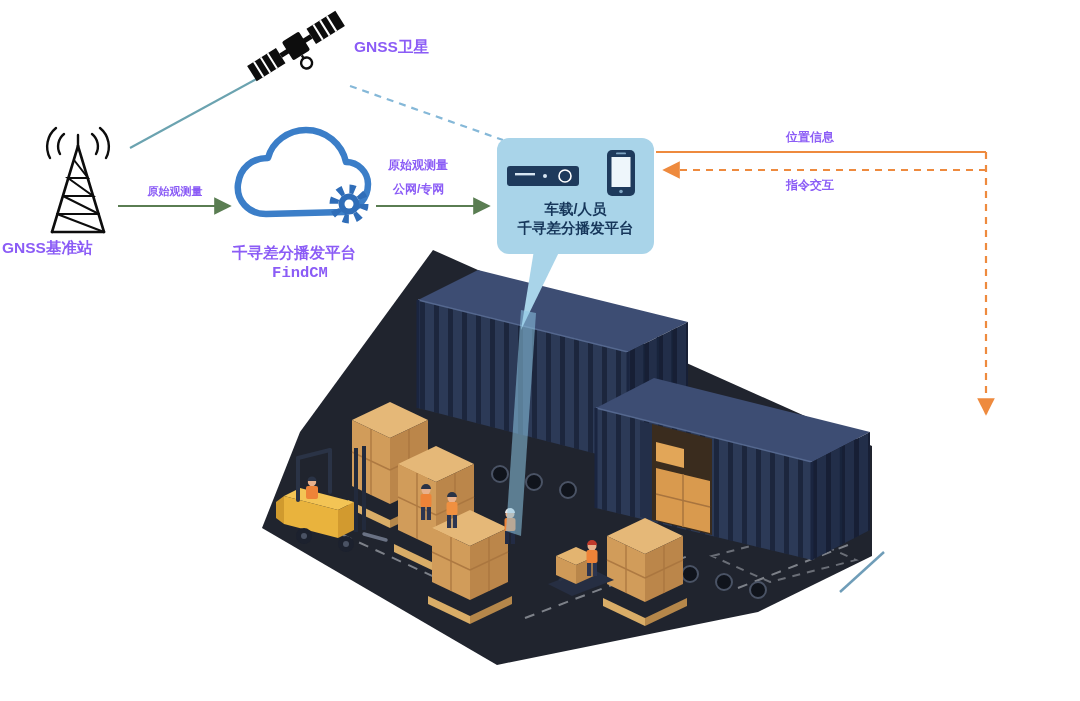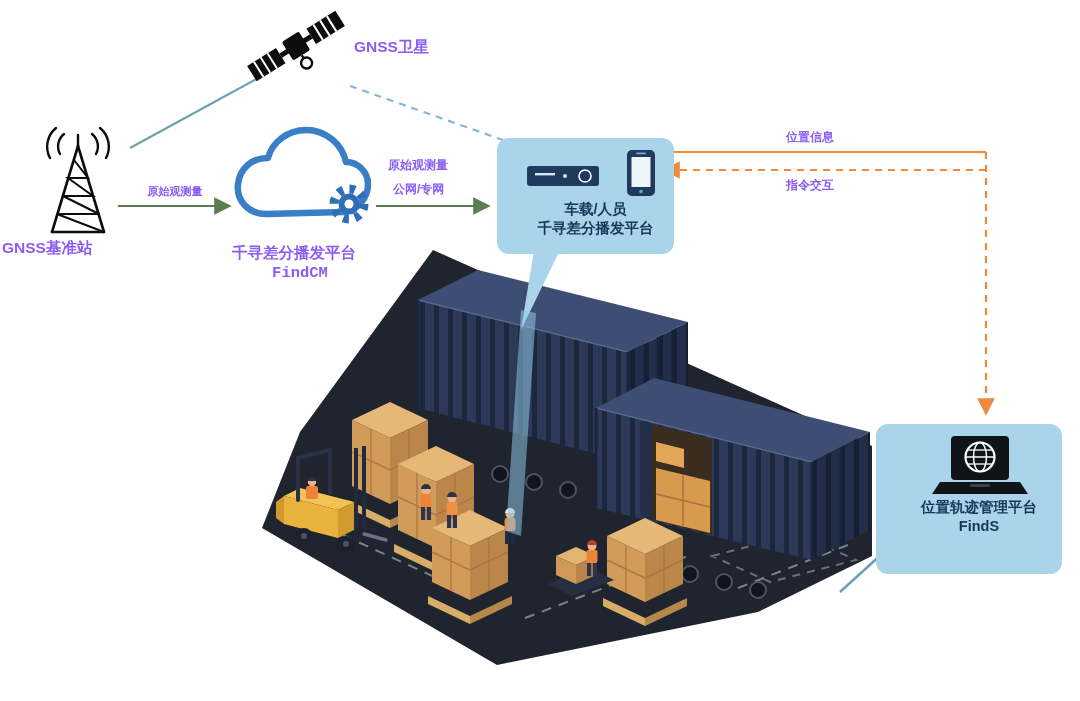--- a/index.html
+++ b/index.html
@@ -5,21 +5,21 @@
   html,body{margin:0;padding:0;background:#fff;}
   .stage{position:relative;width:1080px;height:701px;background:#ffffff;overflow:hidden;
          font-family:"Liberation Sans","DejaVu Sans",sans-serif;}
   .layer{position:absolute;left:0;top:0;}
   .label{position:absolute;font-weight:700;color:#8b5cf6;white-space:nowrap;}
   .lab13{font-size:11px;}
   .lab14{font-size:12px;}
   .lab15{font-size:15.5px;}
   .center{text-align:center;}
   .node-box{position:absolute;background:#a9d4e9;border-radius:12px;display:flex;
-            flex-direction:column;align-items:center;justify-content:flex-start;padding-left:20px;}
+            flex-direction:column;align-items:center;justify-content:flex-start;}
   .node-box .t{font-weight:700;color:#16365a;font-size:14.5px;line-height:1.3;text-align:center;}
   #terminal-box{left:497px;top:138px;width:157px;height:108px;padding-top:8px;}
   #finds-box{left:876px;top:424px;width:166px;height:140px;padding-top:10px;}
   .icon-wrap{display:block;}
 </style>
 </head>
 <body>
 
 <div class="stage">
 
@@ -286,28 +286,14 @@
         <rect x="106" y="4" width="28" height="46" rx="5" fill="#1e3a5c"></rect>
         <rect x="110.5" y="11" width="19" height="30" fill="#eef6fb"></rect>
         <rect x="115" y="6.5" width="10" height="1.8" rx="0.9" fill="#7fa6c4"></rect>
         <circle cx="120" cy="45.5" r="1.8" fill="#7fa6c4"></circle>
       </g>
     </svg>
     <div class="t">车载/人员</div>
     <div class="t">千寻差分播发平台</div>
   </div>
 
-  <div class="node-box" id="finds-box">
-    <svg class="icon-wrap" width="150" height="64" viewBox="0 0 150 64">
-      <rect x="47" y="2" width="58" height="44" rx="4" fill="#101418"></rect>
-      <circle cx="76" cy="23" r="14.5" fill="none" stroke="#ffffff" stroke-width="2.2"></circle>
-      <ellipse cx="76" cy="23" rx="6.5" ry="14.5" fill="none" stroke="#ffffff" stroke-width="1.5"></ellipse>
-      <line x1="61.5" y1="23" x2="90.5" y2="23" stroke="#ffffff" stroke-width="1.5"></line>
-      <line x1="64" y1="16" x2="88" y2="16" stroke="#ffffff" stroke-width="1.3"></line>
-      <line x1="64" y1="30" x2="88" y2="30" stroke="#ffffff" stroke-width="1.3"></line>
-      <path d="M36,48 L116,48 L124,60 L28,60 Z" fill="#101418"></path>
-      <rect x="66" y="50" width="20" height="3" rx="1.5" fill="#3a4450"></rect>
-    </svg>
-    <div class="t">位置轨迹管理平台</div>
-    <div class="t">FindS</div>
-  </div>
 
 </div>
 
 </body></html>

